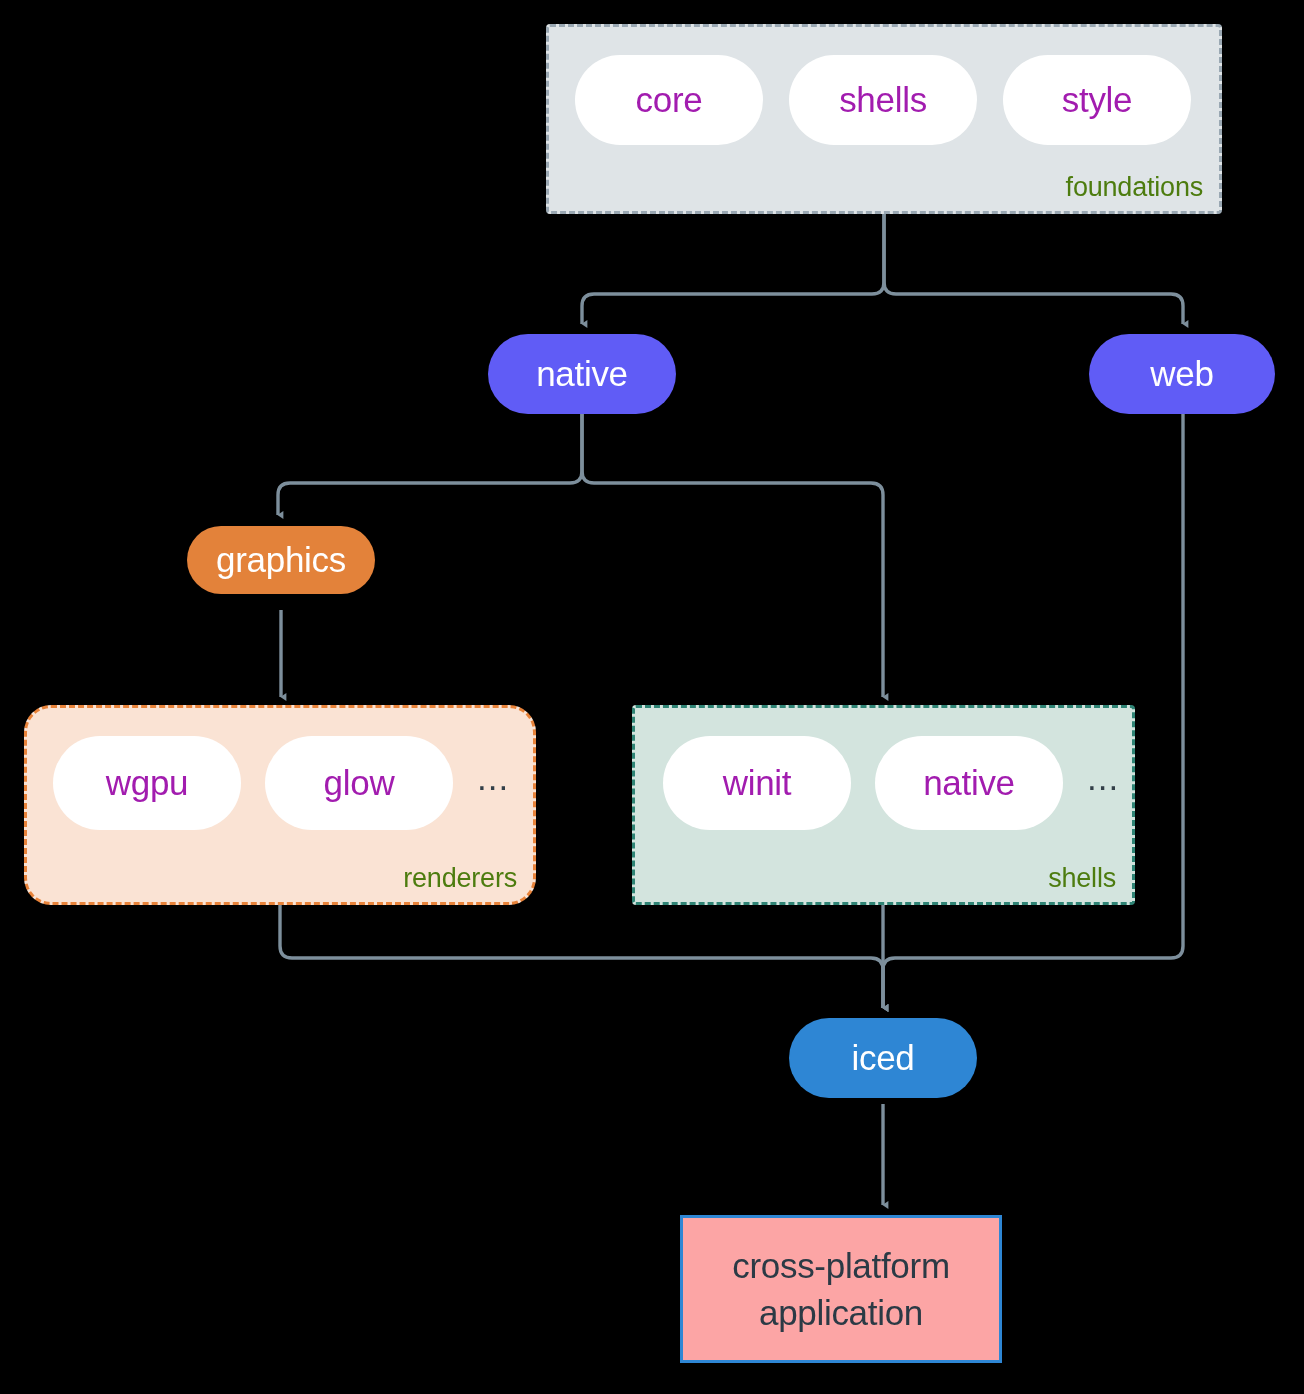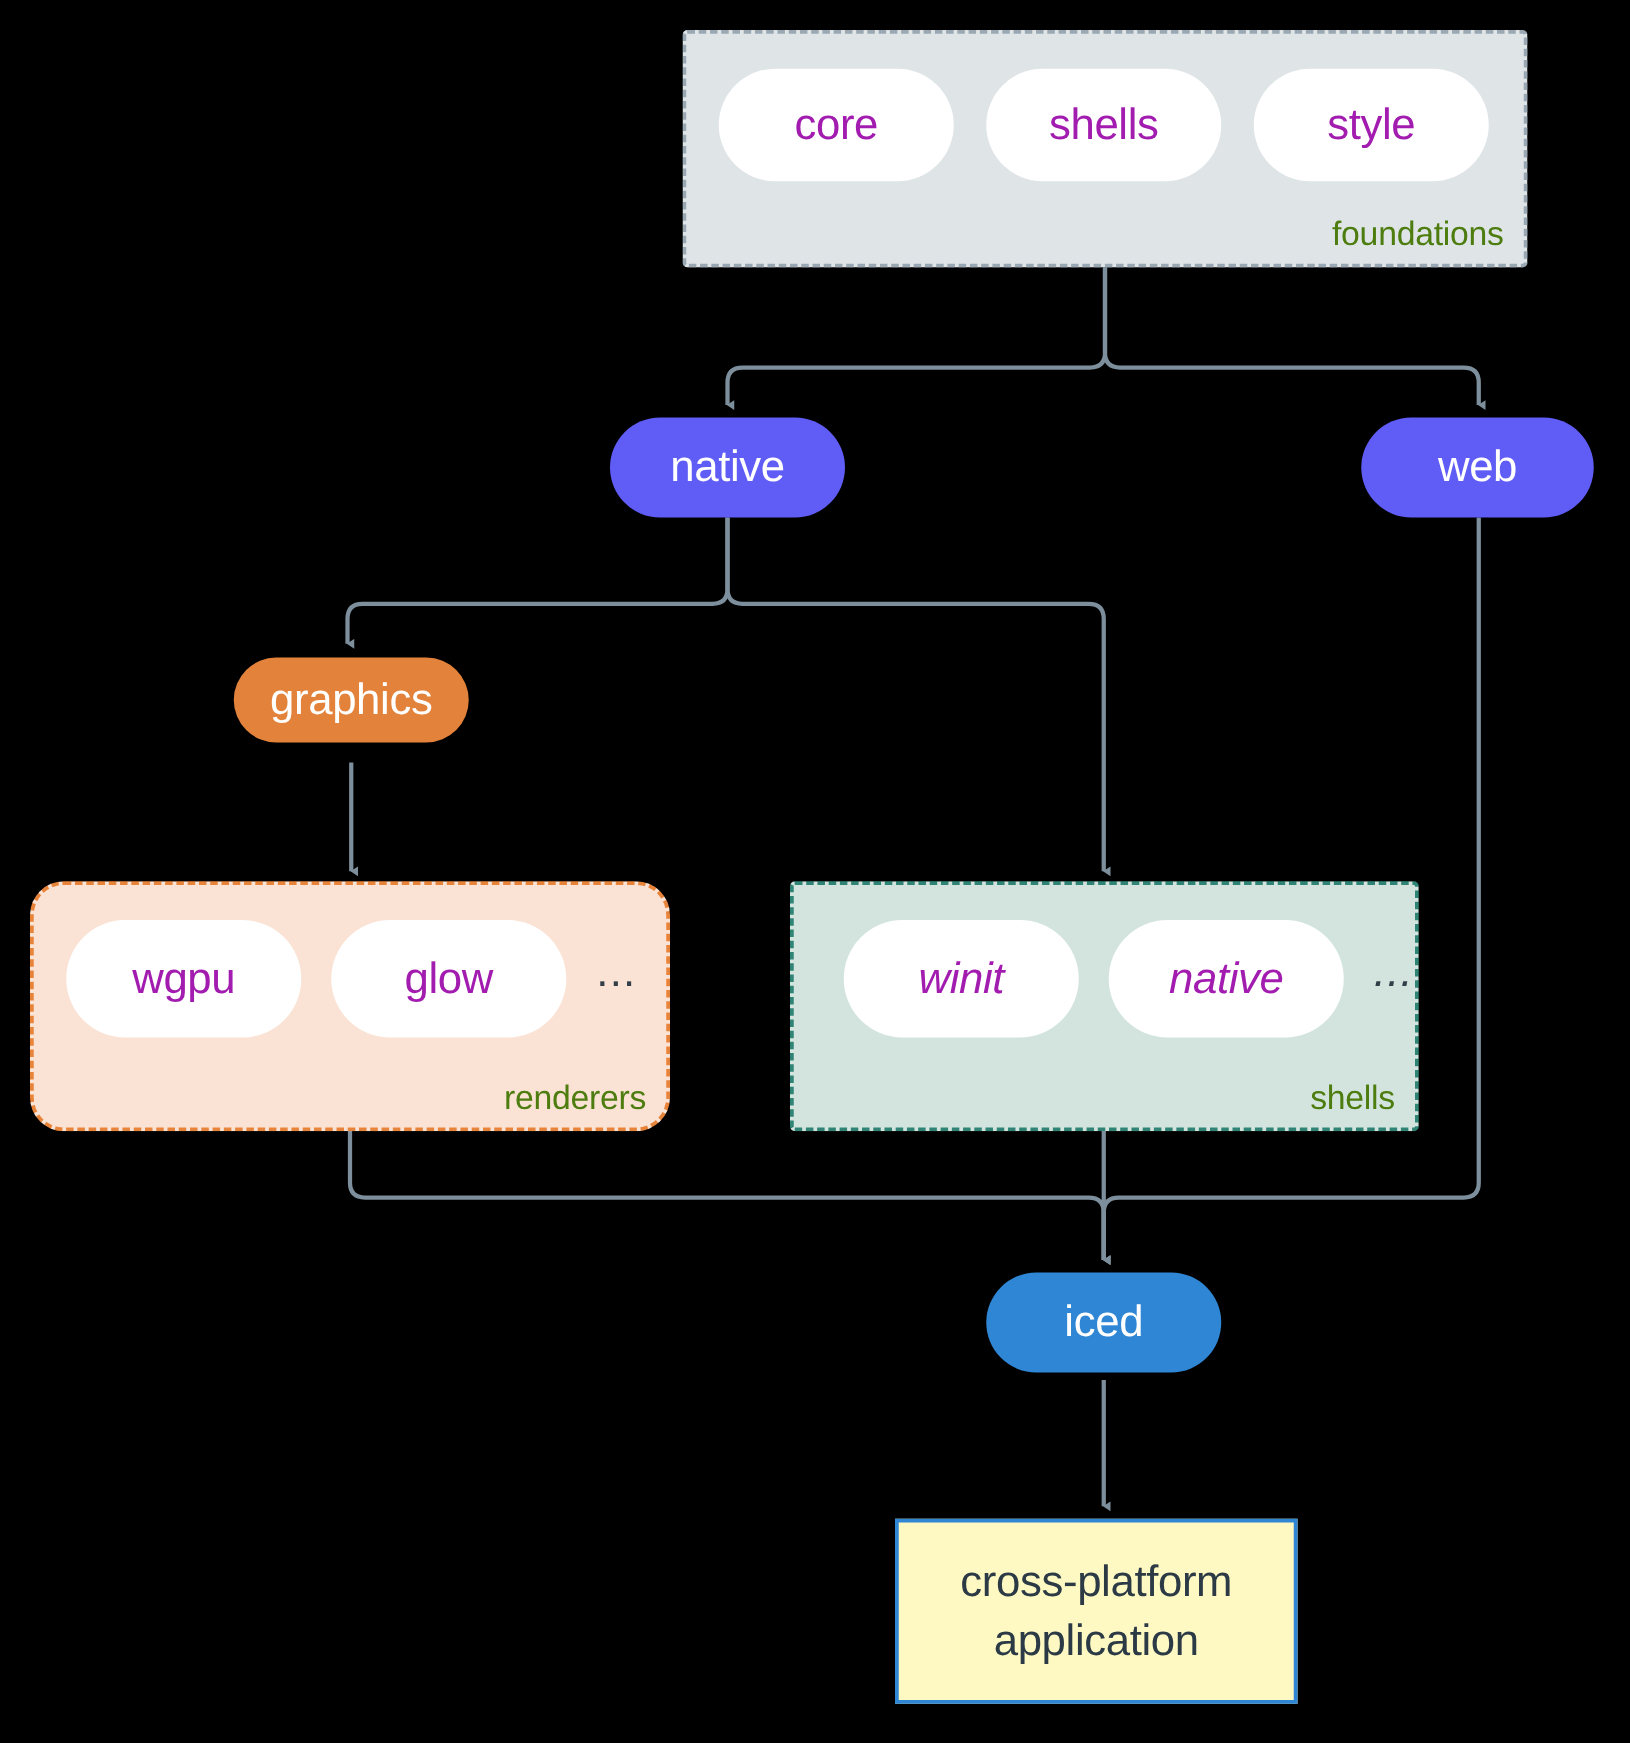--- a/index.html
+++ b/index.html
@@ -150,36 +150,36 @@
       </div>
       <div class="leaf-pill" style="width:188px; height:94px;">
         <span>glow</span>
       </div>
       <div class="ellipsis">...</div>
     </div>
     <div class="group-label">renderers</div>
   </div>
 
   <div class="group-box" style="left:632px; top:705px; width:503px; height:200px; background:#d3e4de; border-color:#2f8475;">
-    <div class="pill-row" style="left:40px; top:28px;font-style:italic;">
+    <div class="pill-row" style="left:28px; top:28px;">
       <div class="leaf-pill" style="width:188px; height:94px; margin-right:24px;">
         <span>winit</span>
       </div>
       <div class="leaf-pill" style="width:188px; height:94px;">
         <span>native</span>
       </div>
       <div class="ellipsis">...</div>
     </div>
     <div class="group-label">shells</div>
   </div>
 
   <div class="node-pill" style="left:789px; top:1018px; width:188px; height:80px; background:#2e86d4;">
     <span>iced</span>
   </div>
 
-  <div class="rect-node" style="left:716px; top:1215px; width:322px; height:148px; background:#fef9c3; border:3px solid #2e86d4; color:#2b3a45;">
+  <div class="rect-node" style="left:680px; top:1215px; width:322px; height:148px; background:#fca5a5; border:3px solid #2e86d4; color:#2b3a45;">
     <div>
       <div>cross-platform</div>
       <div>application</div>
     </div>
   </div>
 
 </div>
 
 </body></html>

